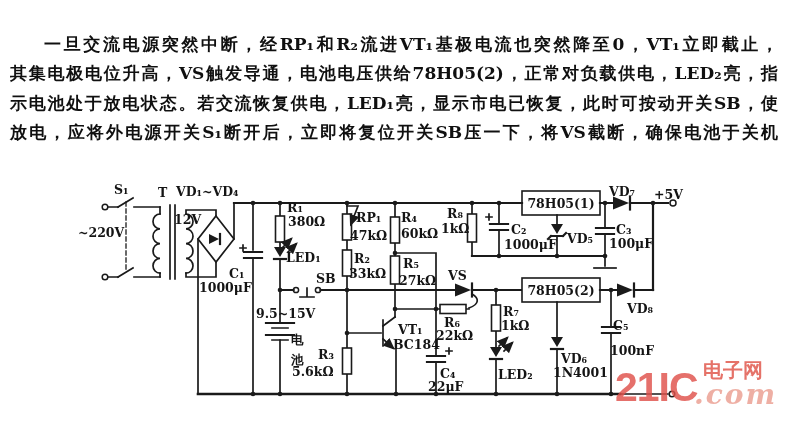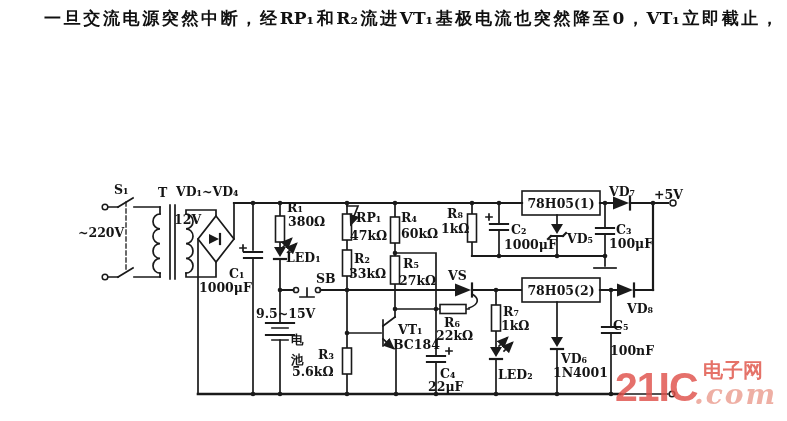--- a/index.html
+++ b/index.html
@@ -1,21 +1,21 @@
 <!DOCTYPE html>
 <html><head>
 <meta charset="utf-8">
 <style>
   html,body{margin:0;padding:0;}
   body{width:787px;height:421px;position:relative;background:#ffffff;overflow:hidden;}
   .desc{position:absolute;left:10px;top:4px;width:768px;
         font-family:"DejaVu Serif","Liberation Serif",serif;
         font-size:17px;line-height:29.4px;font-weight:bold;color:#101010;}
   .desc .ln{text-align:justify;text-align-last:justify;white-space:normal;}
-  .desc .ln.first{text-indent:34px;}
+  .desc .ln.first{text-indent:34px;margin-top:26px;}
   .desc .ln.last{text-align-last:left;}
   svg{position:absolute;left:0;top:0;}
   .wire{stroke:#1a1a1a;stroke-width:1.7;fill:none;stroke-linecap:square;}
   .w2{stroke-width:2.2;}
   .rail{stroke-width:2.6;}
   .thin{stroke-width:1.3;}
   .dash{stroke-dasharray:4 3;stroke-width:1.3;}
   .comp{fill:#ffffff;stroke:#1a1a1a;stroke-width:1.6;}
   .fillb{fill:#1a1a1a;stroke:none;}
   .dot{fill:#1a1a1a;stroke:none;}
@@ -27,20 +27,23 @@
   .wm-cn{font-family:"DejaVu Serif","Liberation Serif",serif;font-weight:bold;
          font-size:20px;opacity:.8;}
   .wm-dot{font-family:"DejaVu Serif","Liberation Serif",serif;font-weight:bold;
           font-style:italic;font-size:28px;letter-spacing:2px;opacity:.9;}
 </style>
 </head>
 <body>
 
 <div class="desc">
   <div class="ln first">一旦交流电源突然中断，经RP₁和R₂流进VT₁基极电流也突然降至0，VT₁立即截止，</div>
+  <div class="ln">其集电极电位升高，VS触发导通，电池电压供给78H05(2)，正常对负载供电，LED₂亮，指</div>
+  <div class="ln">示电池处于放电状态。若交流恢复供电，LED₁亮，显示市电已恢复，此时可按动开关SB，使</div>
+  <div class="ln">放电，应将外电源开关S₁断开后，立即将复位开关SB压一下，将VS截断，确保电池于关机</div>
 </div>
 
 <svg width="787" height="421" viewBox="0 0 787 421">
   <defs>
     <marker id="ah" markerWidth="8" markerHeight="8" refX="5.5" refY="3" orient="auto">
       <path d="M0,0 L7,3 L0,6 Z" fill="#1a1a1a"></path>
     </marker>
   </defs>
 
   <g>

